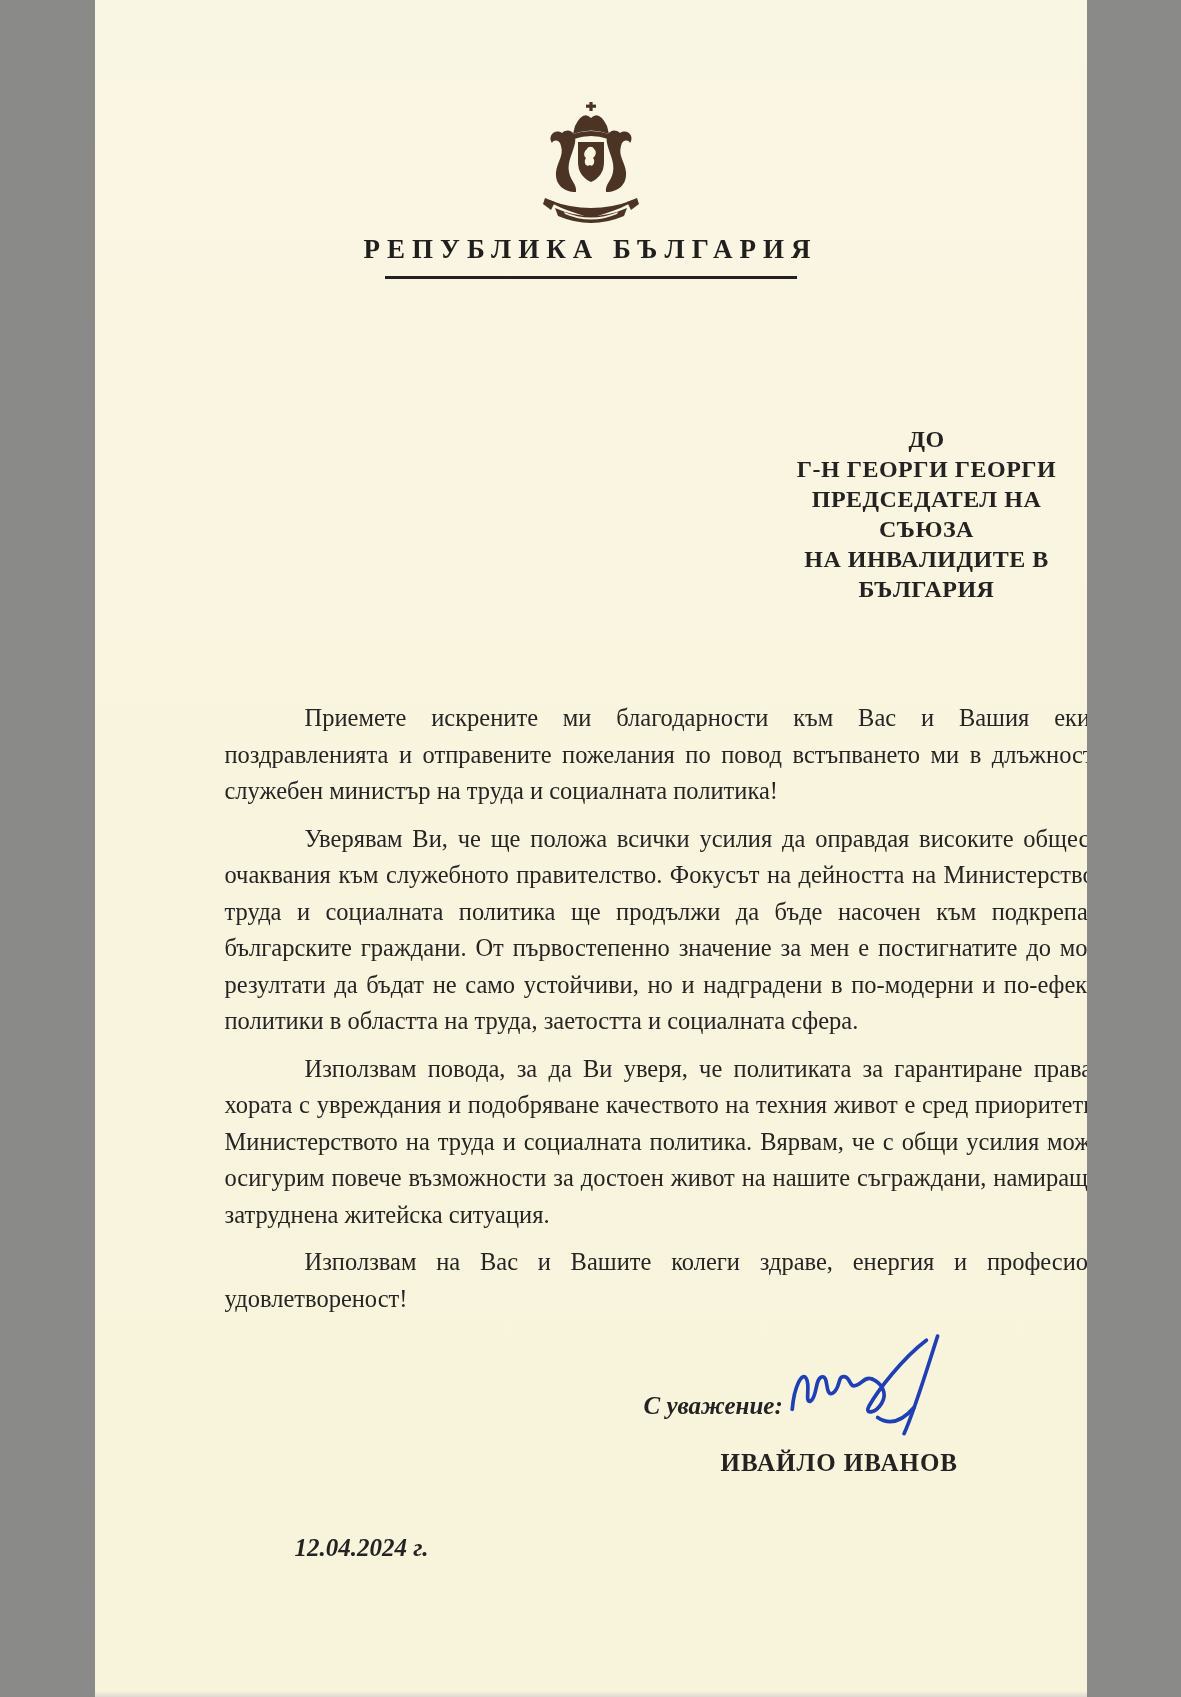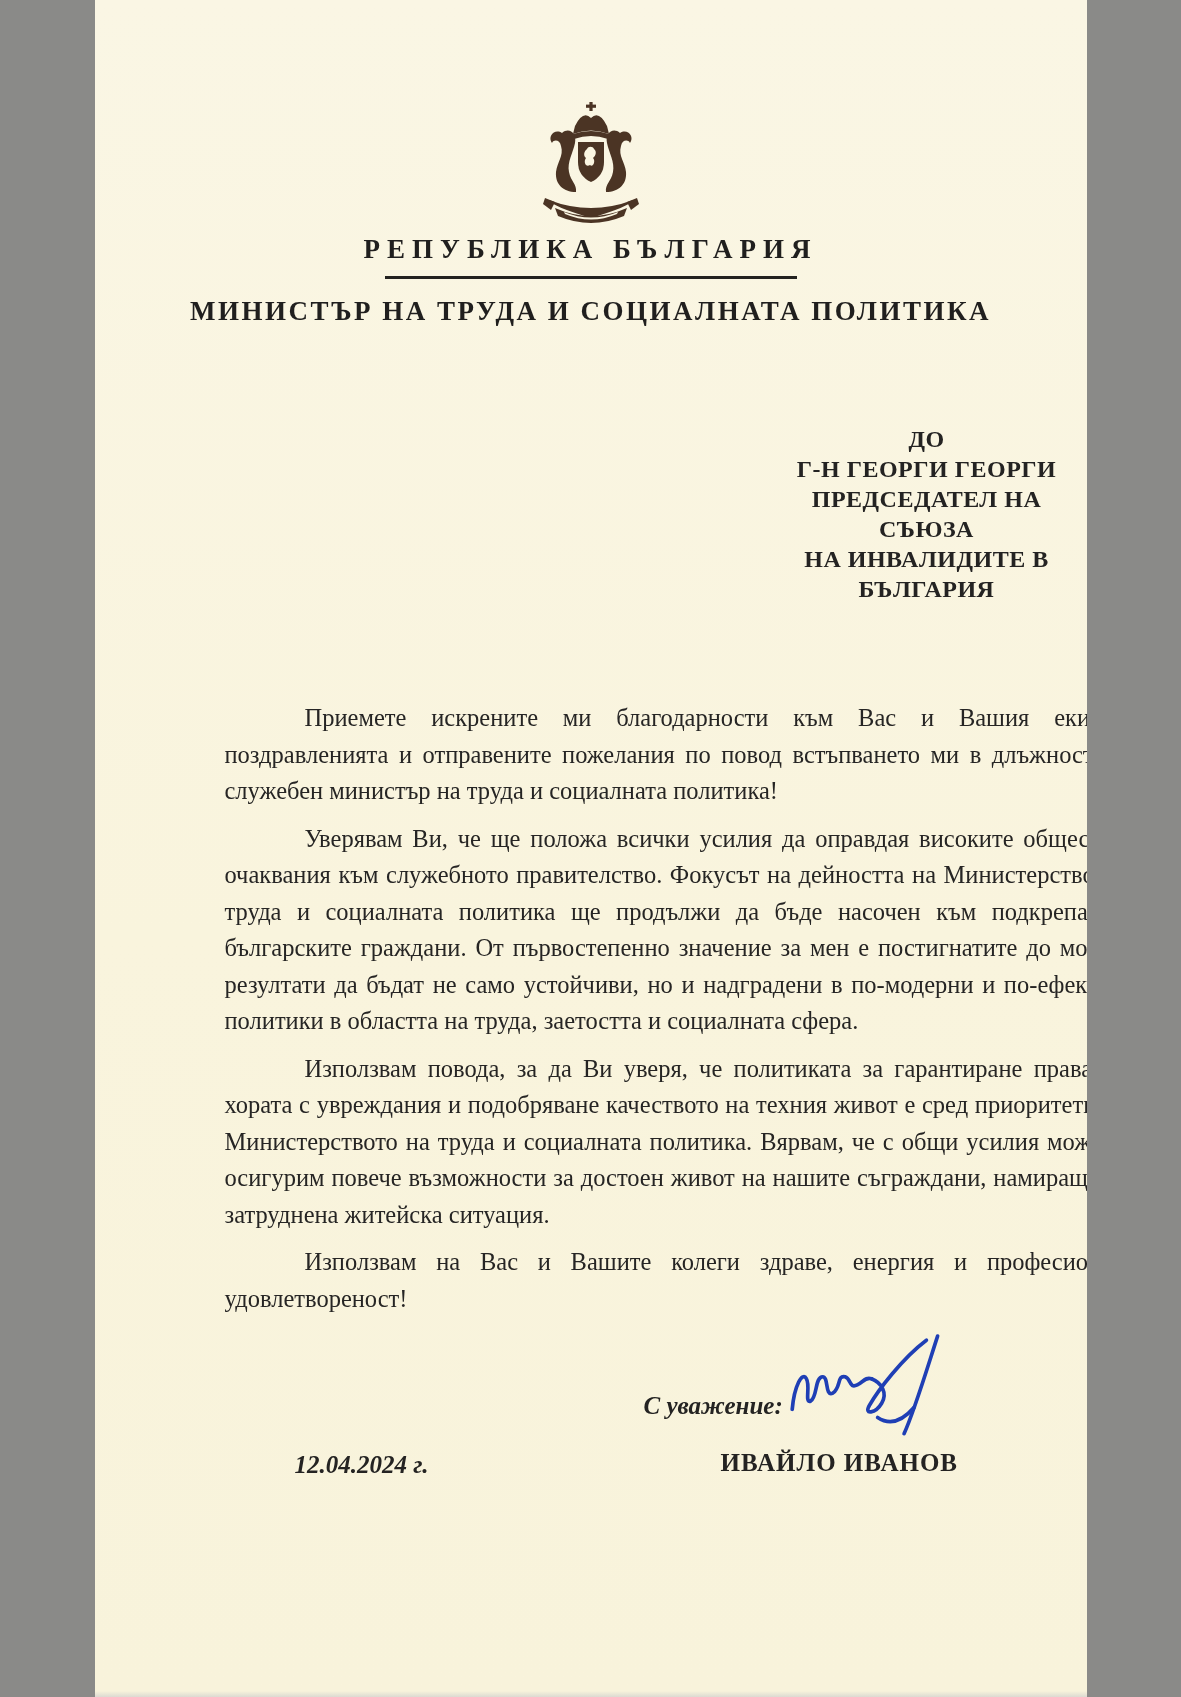--- a/index.html
+++ b/index.html
@@ -112,21 +112,21 @@
   }
   .signature {
     position: absolute;
     top: 1330px;
     left: 648px;
     width: 255px;
     height: 122px;
   }
   .date-line {
     position: absolute;
-    top: 1451px;
+    top: 1534px;
     left: 200px;
     font-size: 25px;
     font-weight: bold;
     font-style: italic;
     color: #242322;
   }
   .signer-name {
     position: absolute;
     top: 1449px;
     left: 626px;
@@ -174,21 +174,20 @@
         <path fill="#faf5e1" d="M33,110 Q60,121 87,110 L86,112 Q60,123 34,112 Z"></path>
 
         <path d="M14,96 L24,100 L20,108 L12,102 Z"></path>
         <path d="M106,96 L96,100 L100,108 L108,102 Z"></path>
       </g>
     </svg>
   </div>
 
   <div class="republic-title">РЕПУБЛИКА БЪЛГАРИЯ</div>
   <div class="title-rule"></div>
-  <div class="minister-title">МИНИСТЪР НА ТРУДА И СОЦИАЛНАТА ПОЛИТИКА</div>
 
   <div class="recipient">
     <div>ДО</div>
     <div>Г-Н ГЕОРГИ ГЕОРГИ</div>
     <div>ПРЕДСЕДАТЕЛ НА СЪЮЗА</div>
     <div>НА ИНВАЛИДИТЕ В БЪЛГАРИЯ</div>
   </div>
 
 
   <div class="body-text">

